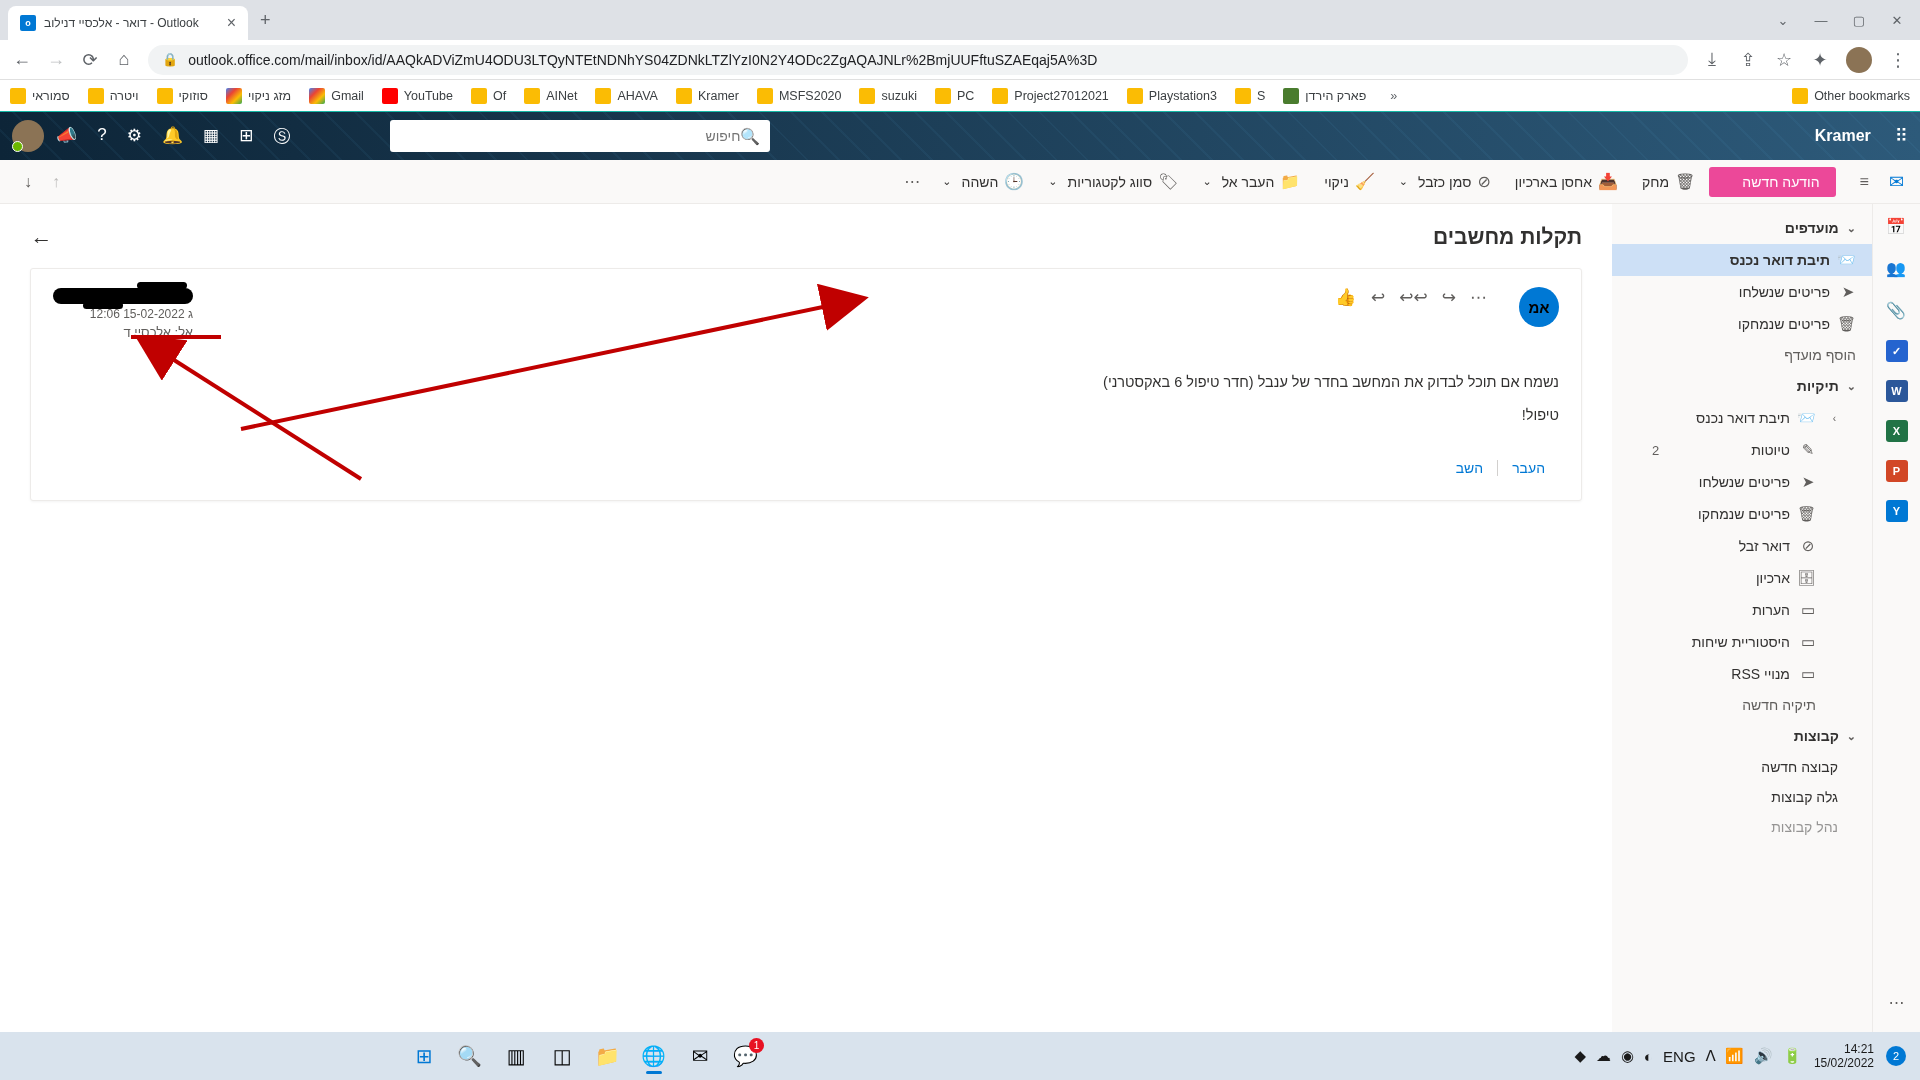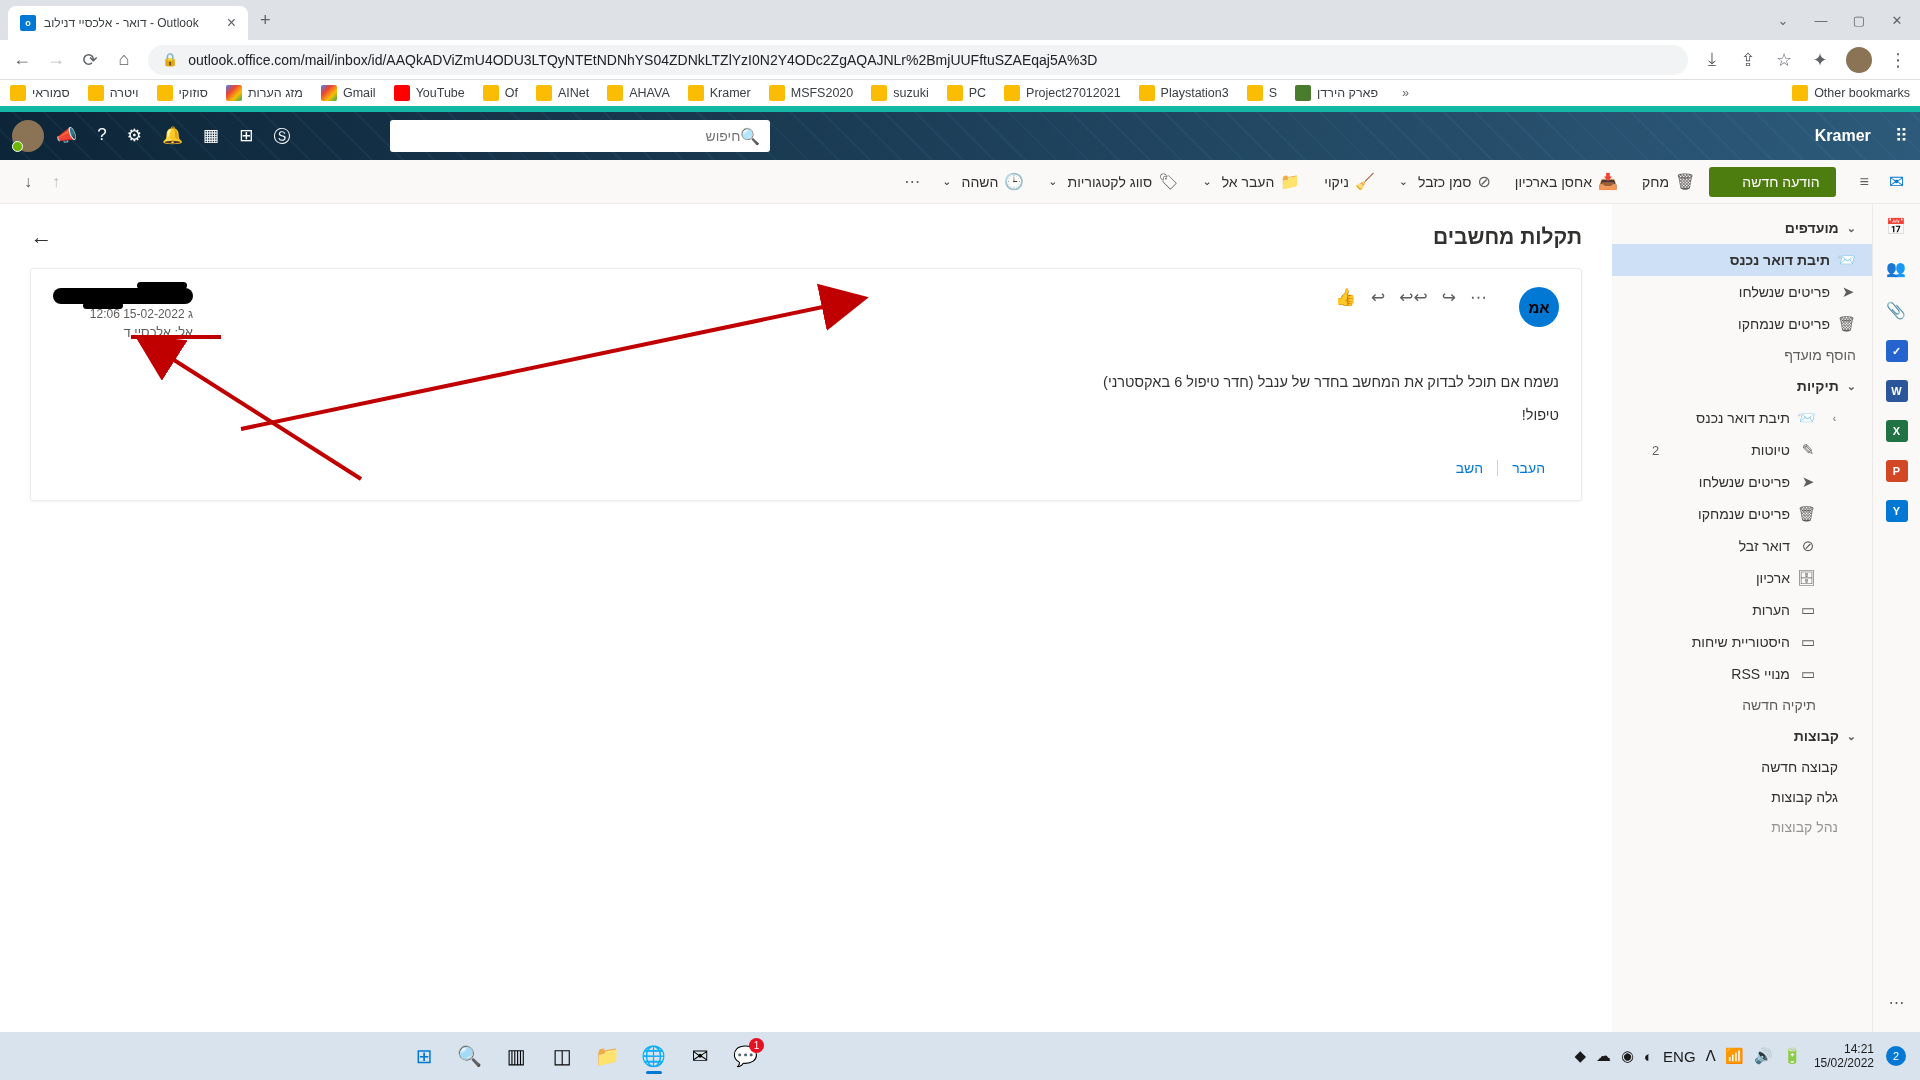--- a/index.html
+++ b/index.html
@@ -14,21 +14,21 @@
 .window-controls { margin-left: auto; display: flex; gap: 24px; padding-right: 16px; color: #5f6368; }
 .wc { width: 14px; text-align: center; cursor: pointer; font-size: 13px; }
 
 .browser-nav { background: #fff; height: 40px; display: flex; align-items: center; padding: 0 12px; gap: 14px; direction: ltr; border-bottom: 1px solid #e0e0e0; }
 .nav-icon { color: #5f6368; font-size: 18px; cursor: pointer; width:20px; text-align:center; }
 .address-bar { flex: 1; background: #f1f3f4; border-radius: 16px; height: 30px; display: flex; align-items: center; padding: 0 14px; font-size: 14px; color: #202124; }
 .lock { color: #5f6368; margin-right: 10px; font-size: 13px; }
 .nav-right { display: flex; gap: 16px; align-items: center; }
 .avatar-small { width: 26px; height: 26px; border-radius: 50%; background: #8b7355; }
 
-.bookmarks { background: #fff; height: 32px; display: flex; align-items: center; padding: 0 10px; gap: 18px; direction: ltr; font-size: 12.5px; color: #3c4043; border-bottom: 6px solid #14b8a6; }
+.bookmarks { background: #fff; height: 32px; display: flex; align-items: center; padding: 0 10px; gap: 18px; direction: ltr; font-size: 12.5px; color: #3c4043; border-bottom: 1px solid #14b8a6; }
 .bm { display: flex; align-items: center; gap: 6px; cursor: pointer; white-space: nowrap; }
 .bm-ico { width: 16px; height: 16px; border-radius: 2px; display:inline-block; }
 .bm-yellow { background: #fbbc04; }
 .bm-g { background: linear-gradient(135deg,#4285f4,#ea4335,#fbbc04,#34a853); }
 .bm-red { background: #ff0000; }
 .bm-more { margin-left: 6px; color:#5f6368; }
 .bm-other { margin-left: auto; display:flex; align-items:center; gap:6px; }
 
 
 .owa-header { height: 48px; background: linear-gradient(90deg,#0d2538 0%, #1a3a52 40%, #2d5a7a 100%); display: flex; align-items: center; padding: 0 12px; direction: rtl; position: relative; overflow:hidden; }
@@ -38,21 +38,21 @@
 .owa-search { flex: 0 0 380px; margin-right: auto; margin-left: 100px; background: #fff; height: 32px; border-radius: 3px; display: flex; align-items: center; padding: 0 10px; z-index:1; }
 .owa-search input { border: none; outline: none; flex: 1; font-size: 14px; text-align: right; direction: rtl; background:transparent; }
 .owa-search-icon { color: #0078d4; font-size: 16px; cursor:pointer; }
 .owa-icons { display: flex; gap: 20px; color: #fff; font-size: 17px; z-index:1; }
 .owa-icons span { cursor: pointer; }
 .owa-avatar { width: 32px; height: 32px; border-radius: 50%; background: #8b7355; margin-right: 12px; position: relative; z-index:1; }
 .owa-avatar::after { content:''; position:absolute; bottom:0; left:0; width:9px; height:9px; background:#6bb700; border-radius:50%; border:1.5px solid #fff; }
 
 
 .ribbon { height: 44px; background: #faf9f8; border-bottom: 1px solid #edebe9; display: flex; align-items: center; direction: rtl; padding: 0 16px; gap: 4px; }
-.new-msg-btn { background: #4d7c0f; color: #fff; padding: 7px 16px; border-radius: 3px; font-size: 14px; cursor: pointer; display:flex; align-items:center; gap:8px; }
+.new-msg-btn { background: #ec4899; color: #fff; padding: 7px 16px; border-radius: 3px; font-size: 14px; cursor: pointer; display:flex; align-items:center; gap:8px; }
 .new-msg-split { border-right:1px solid rgba(255,255,255,0.3); padding-right:8px; }
 .ribbon-action { display: flex; align-items: center; gap: 6px; color: #323130; font-size: 14px; padding: 6px 10px; cursor: pointer; border-radius:3px; }
 .ribbon-ico { font-size: 16px; color: #605e5c; }
 .ribbon-spacer { flex: 1; }
 .arrow-btn { color: #605e5c; cursor: pointer; font-size: 16px; padding: 4px 8px; }
 .ribbon-right-dots { margin-left: 12px; }
 
 
 .main { display: flex; direction: rtl; height: calc(1080px - 40px - 40px - 32px - 48px - 44px - 48px); }
 
@@ -160,21 +160,21 @@
   <span class="bm">
       <span class="bm-ico bm-yellow"></span>
       <span>ויטרה</span>
     </span>
   <span class="bm">
       <span class="bm-ico bm-yellow"></span>
       <span>סוזוקי</span>
     </span>
   <span class="bm">
       <span class="bm-ico bm-g"></span>
-      <span>מזג הערות</span>
+      <span>מזג ניקוי</span>
     </span>
   <span class="bm">
       <span class="bm-ico bm-g"></span>
       <span>Gmail</span>
     </span>
   <span class="bm">
       <span class="bm-ico bm-red"></span>
       <span>YouTube</span>
     </span>
   <span class="bm">

